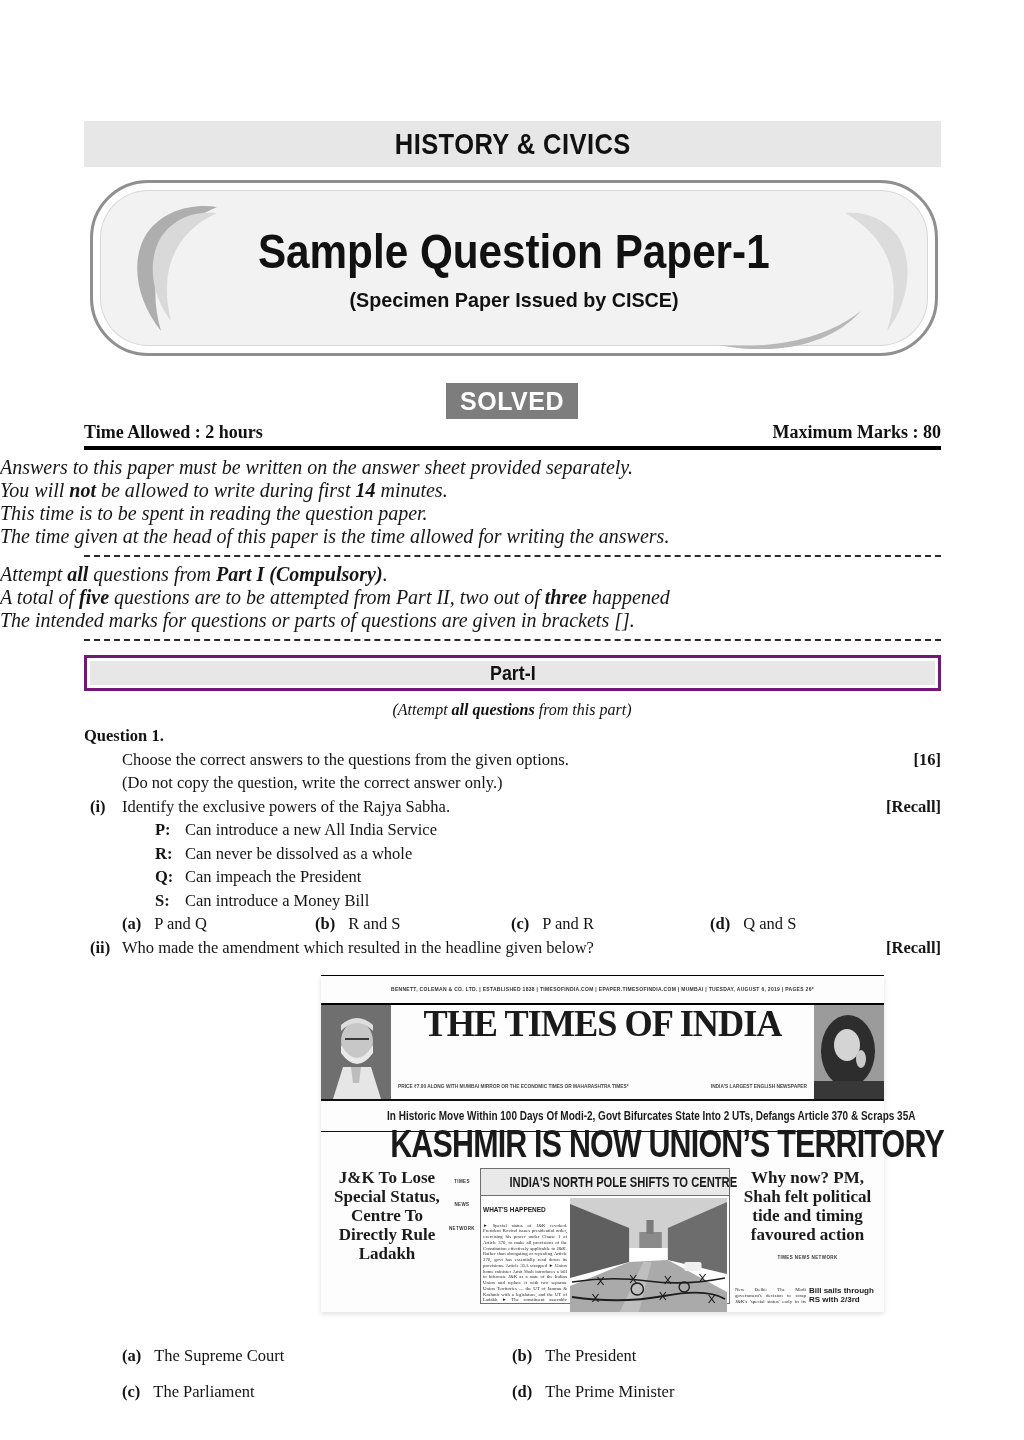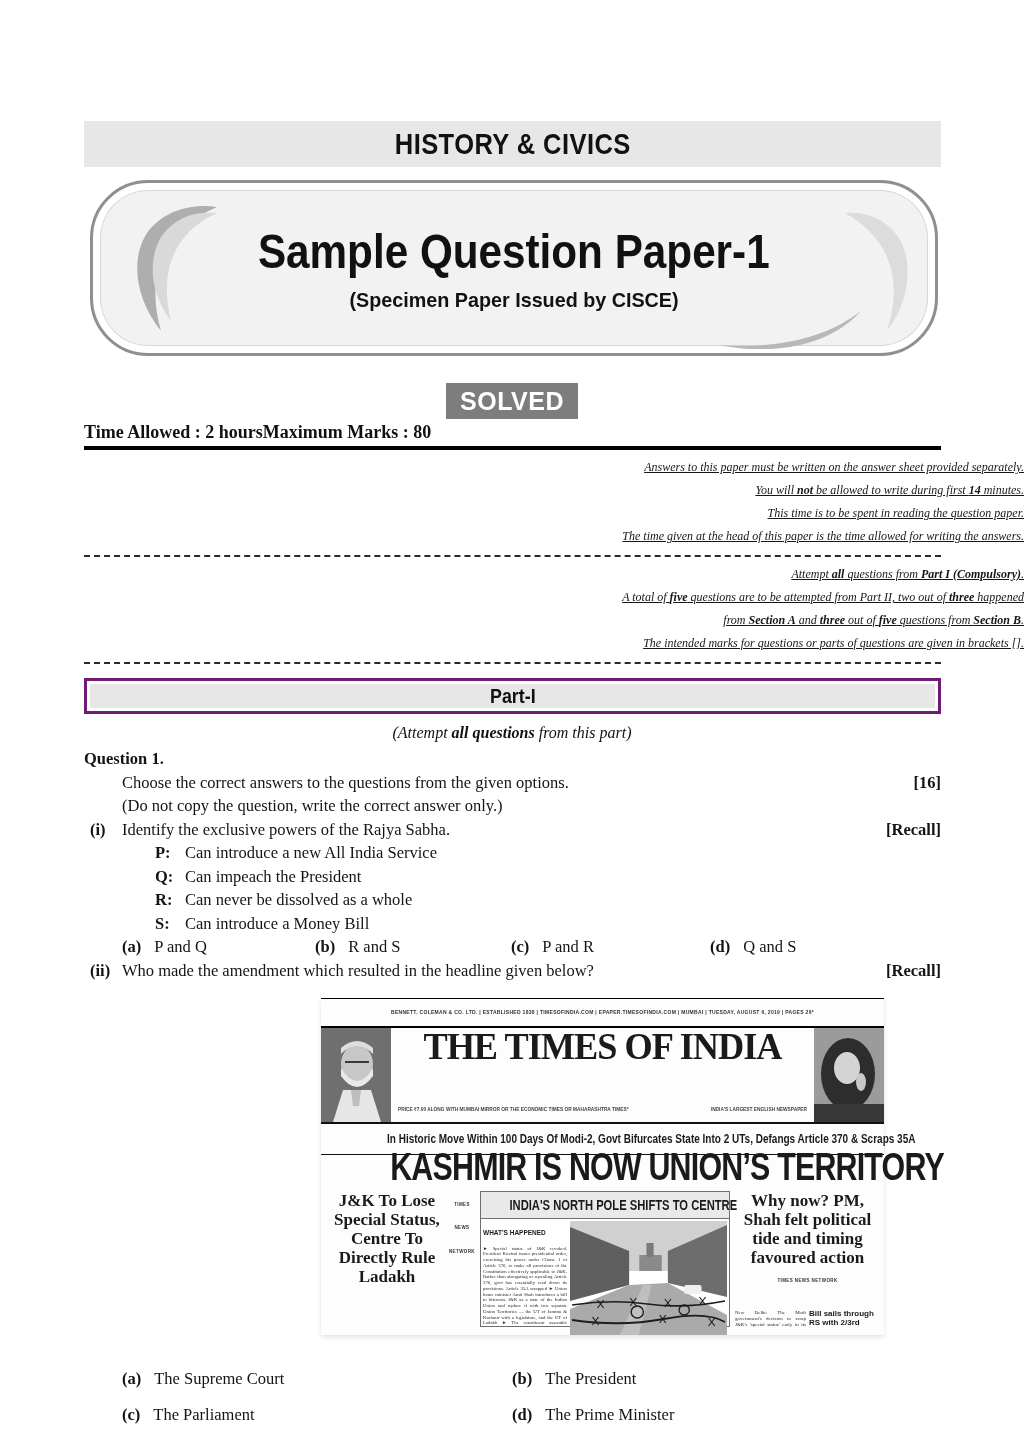--- a/index.html
+++ b/index.html
@@ -26,27 +26,27 @@
     font-size:48px; transform:scaleX(.88); white-space:nowrap; }
   .paper-subtitle { font-family:"Liberation Sans",sans-serif; font-weight:bold;
     font-size:21px; margin-top:9px; transform:scaleX(.94); white-space:nowrap; }
   .crescent { position:absolute; }
 
   .solved-badge { width:132px; height:36px; margin:27px auto 0; background:#7d7d7d;
     color:#fff; font-family:"Liberation Sans",sans-serif; font-weight:bold;
     font-size:25px; display:flex; align-items:center; justify-content:center;
     letter-spacing:.5px; }
 
-  .marks-row { display:flex; justify-content:flex-start; margin:3px 83px 0 84px;
+  .marks-row { display:flex; justify-content:space-between; margin:3px 83px 0 84px;
     font-weight:bold; font-size:18px; }
 
   .thick-rule { margin:3px 83px 0 84px; border-top:4px solid #000; }
 
-  .instr { margin-top:6px; text-align:right; font-style:italic; font-size:12px;
-    line-height:23px; color:#161616;text-decoration:underline; }
+  .instr { margin-top:6px; text-align:left; font-style:italic; font-size:20px;
+    line-height:23px; color:#161616; }
   .dashed { margin:7px 83px 0 84px; border-top:2px dashed #2a2a2a; }
 
   .part-bar { margin:14px 83px 0 84px; height:36px; background:#e7e7e7;
     border:3px solid #701a75; box-shadow: inset 0 0 0 3px #ffffff;
     display:flex; align-items:center; justify-content:center; }
   .part-bar .condensed { font-size:21px; transform:scaleX(.85); }
 
   .part-note { text-align:center; font-style:italic; font-size:16px; margin-top:10px; }
 
   
@@ -161,21 +161,20 @@
     <div><span>You will </span><span class="b">not</span><span> be allowed to write during first </span><span class="b">14</span><span> minutes.</span></div>
     <div>This time is to be spent in reading the question paper.</div>
     <div>The time given at the head of this paper is the time allowed for writing the answers.</div>
   </div>
 
   <div class="dashed"></div>
 
   <div class="instr">
     <div><span>Attempt </span><span class="b">all</span><span> questions from </span><span class="b">Part I (Compulsory)</span><span>.</span></div>
     <div><span>A total of </span><span class="b">five</span><span> questions are to be attempted from Part II, two out of </span><span class="b">three</span><span> happened</span></div>
-    <div><span>from </span><span class="b">Section A</span><span> and </span><span class="b">three</span><span> out of </span><span class="b">five</span><span> questions from </span><span class="b">Section B</span><span>.</span></div>
     <div>The intended marks for questions or parts of questions are given in brackets [].</div>
   </div>
 
   <div class="dashed"></div>
 
   <div class="part-bar">
     <span class="condensed">Part-I</span>
   </div>
   <div class="part-note"><span>(Attempt </span><span class="b">all questions</span><span> from this part)</span></div>
 
@@ -188,22 +187,22 @@
     </div>
     <div class="row-plain">(Do not copy the question, write the correct answer only.)</div>
 
     <div class="row-sub">
       <span class="num">(i)</span>
       <span>Identify the exclusive powers of the Rajya Sabha.</span>
       <span class="marks">[Recall]</span>
     </div>
 
     <div class="stmt"><span class="lbl">P:</span><span>Can introduce a new All India Service</span></div>
+    <div class="stmt"><span class="lbl">R:</span><span>Can never be dissolved as a whole</span></div>
     <div class="stmt"><span class="lbl">Q:</span><span>Can impeach the President</span></div>
-    <div class="stmt"><span class="lbl">R:</span><span>Can never be dissolved as a whole</span></div>
     <div class="stmt"><span class="lbl">S:</span><span>Can introduce a Money Bill</span></div>
 
     <div class="opt-row">
       <span><span class="opt-lbl">(a)</span><span class="opt-txt">P and Q</span></span>
       <span><span class="opt-lbl">(b)</span><span class="opt-txt">R and S</span></span>
       <span><span class="opt-lbl">(c)</span><span class="opt-txt">P and R</span></span>
       <span><span class="opt-lbl">(d)</span><span class="opt-txt">Q and S</span></span>
     </div>
 
     <div class="row-sub">

